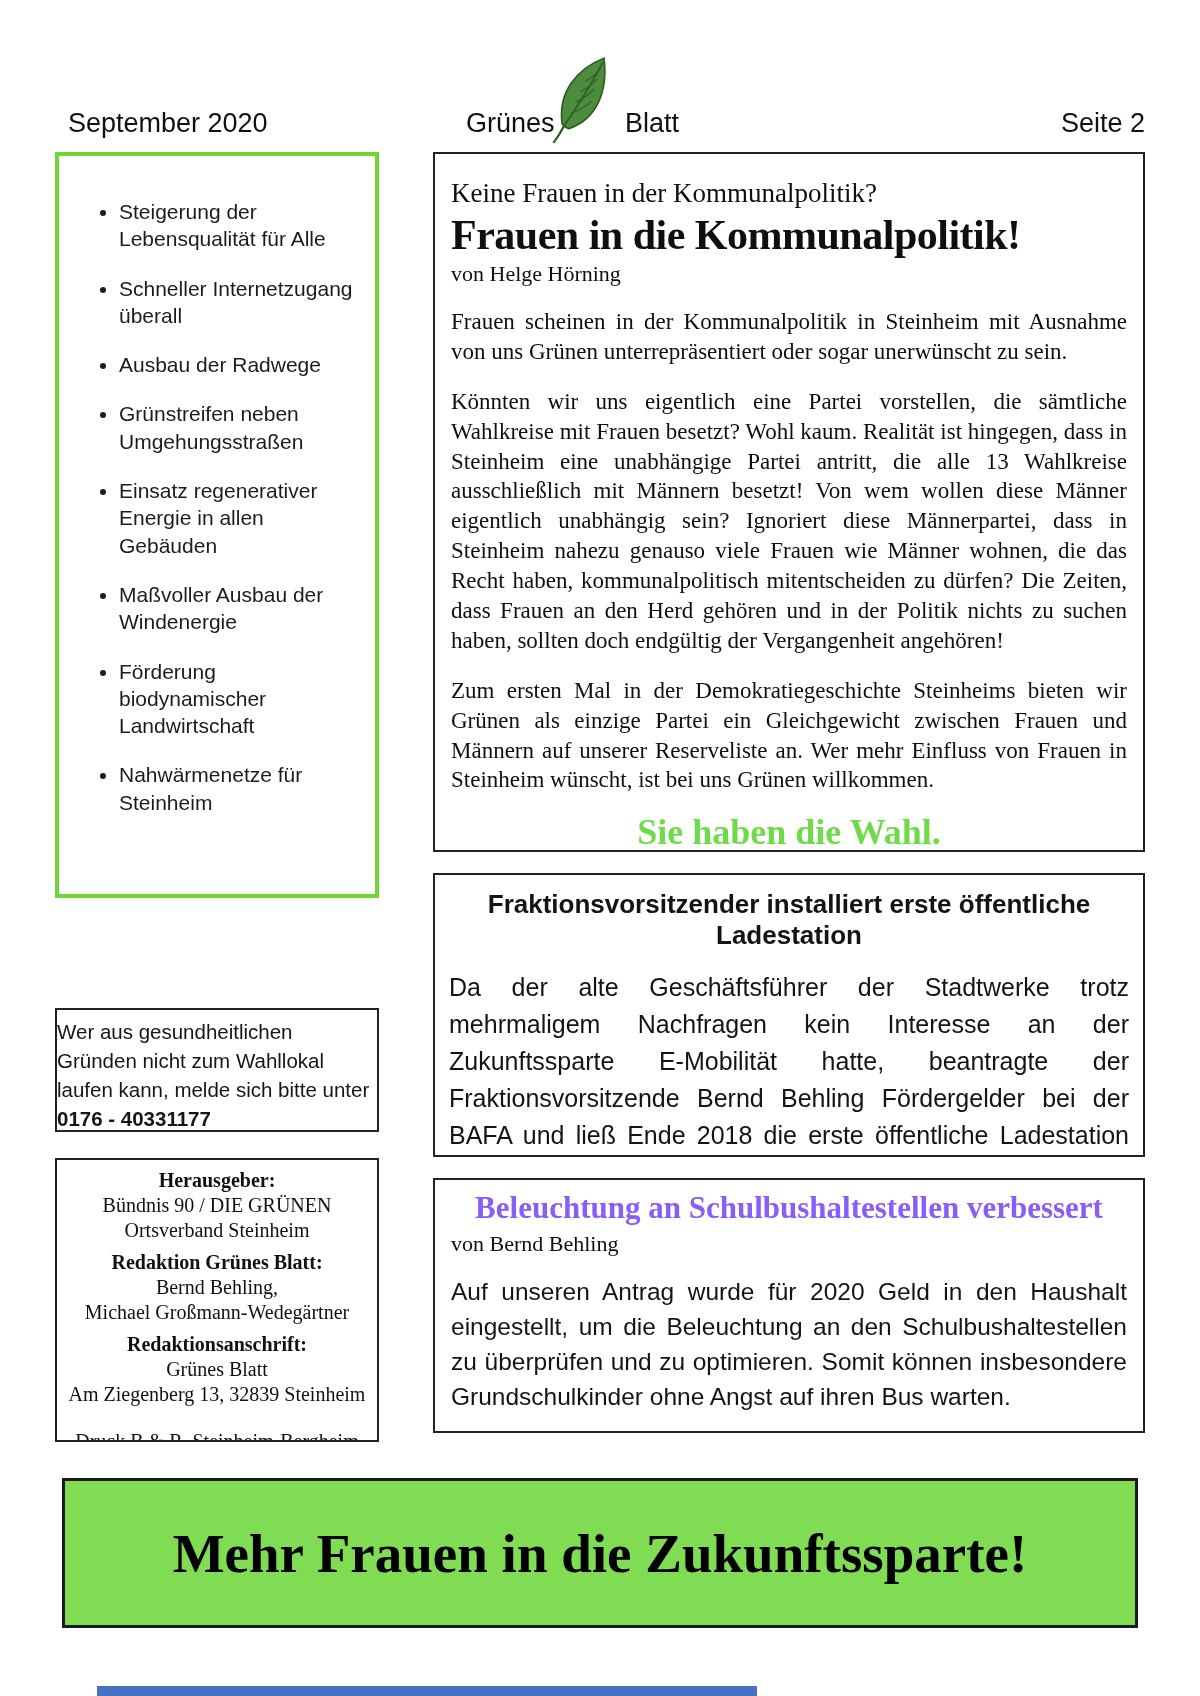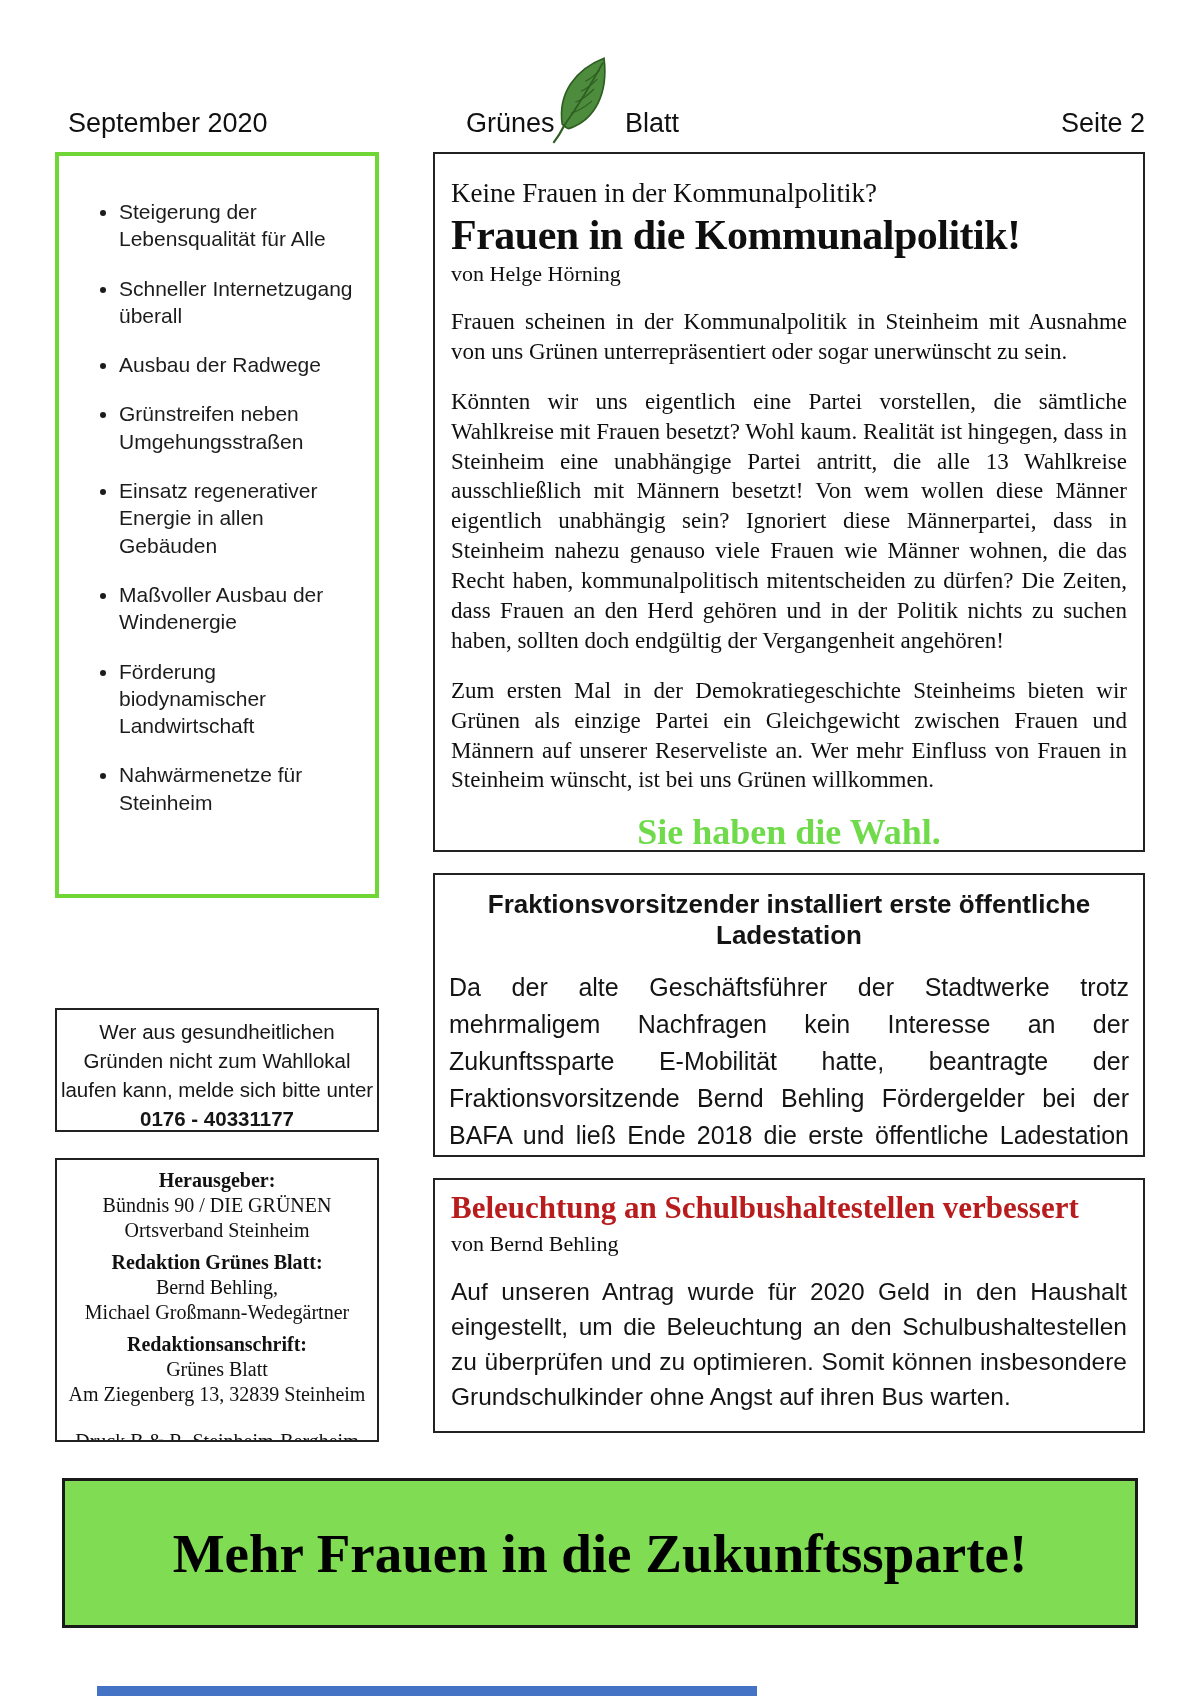--- a/index.html
+++ b/index.html
@@ -15,21 +15,21 @@
 
   
   .goals{position:absolute;left:55px;top:152px;width:324px;height:746px;
          box-sizing:border-box;border:4px solid #70d636;padding:12px 16px 14px 16px;
          display:flex;flex-direction:column;overflow:hidden;}
   .goals h2{margin:2px 0 0 2px;font-size:26px;font-weight:400;color:#1c1c1c;letter-spacing:-0.2px;}
   .goals ul{margin:30px 0 0 0;padding-left:44px;font-size:21px;line-height:1.3;color:#1c1c1c;}
   .goals li{margin-bottom:22px;}
 
   .contact{position:absolute;left:55px;top:1008px;width:324px;height:124px;
-           box-sizing:border-box;border:2px solid #222;text-align:center;
+           box-sizing:border-box;border:2px solid #222;text-align:left;
            font-size:20.5px;line-height:1.42;padding-top:7px;color:#161616;overflow:hidden;}
   .contact .phone{font-weight:700;}
 
   .imprint{position:absolute;left:55px;top:1158px;width:324px;height:284px;
            box-sizing:border-box;border:2px solid #222;text-align:center;
            font-family:"Liberation Serif",serif;font-size:20px;line-height:1.25;
            padding-top:8px;color:#111;overflow:hidden;}
   .imprint .lbl{font-weight:700;margin-top:7px;}
   .imprint .lbl:first-child{margin-top:0;}
   .imprint .sp{margin-top:22px;}
@@ -44,21 +44,21 @@
   .article p.body{font-size:23px;line-height:1.3;text-align:justify;margin:20px 0 0 0;}
   .article .cta{text-align:center;font-size:36px;font-weight:700;color:#6fdb4a;margin-top:16px;}
 
   .charging{position:absolute;left:433px;top:873px;width:712px;height:284px;
             box-sizing:border-box;border:2px solid #222;padding:8px 14px;overflow:hidden;}
   .charging h3{text-align:center;font-size:26px;font-weight:700;margin:6px 0 0 0;color:#141414;}
   .charging p{font-size:25px;line-height:1.48;text-align:justify;margin:18px 0 0 0;color:#141414;}
 
   .lighting{position:absolute;left:433px;top:1178px;width:712px;height:255px;
             box-sizing:border-box;border:2px solid #222;padding:6px 16px;overflow:hidden;}
-  .lighting h3{font-family:"Liberation Serif",serif;font-size:31px;font-weight:700;margin:4px 0 0 0;color:#b91c1c;}
+  .lighting h3{font-family:"Liberation Serif",serif;font-size:31px;font-weight:700;margin:4px 0 0 0;color:#8b5cf6;text-align:center;}
   .lighting .byline{font-family:"Liberation Serif",serif;font-size:22px;margin:2px 0 0 0;color:#0f0f0f;}
   .lighting p{font-size:24.5px;line-height:1.42;text-align:justify;margin:16px 0 0 0;color:#141414;}
 
   
   .banner{position:absolute;left:62px;top:1478px;width:1076px;height:150px;
           box-sizing:border-box;border:3px solid #1a1a1a;background:#80dc52;
           display:flex;align-items:center;justify-content:center;}
   .banner span{font-family:"Liberation Serif",serif;font-weight:700;font-size:55px;
                color:#000;white-space:nowrap;}
 

